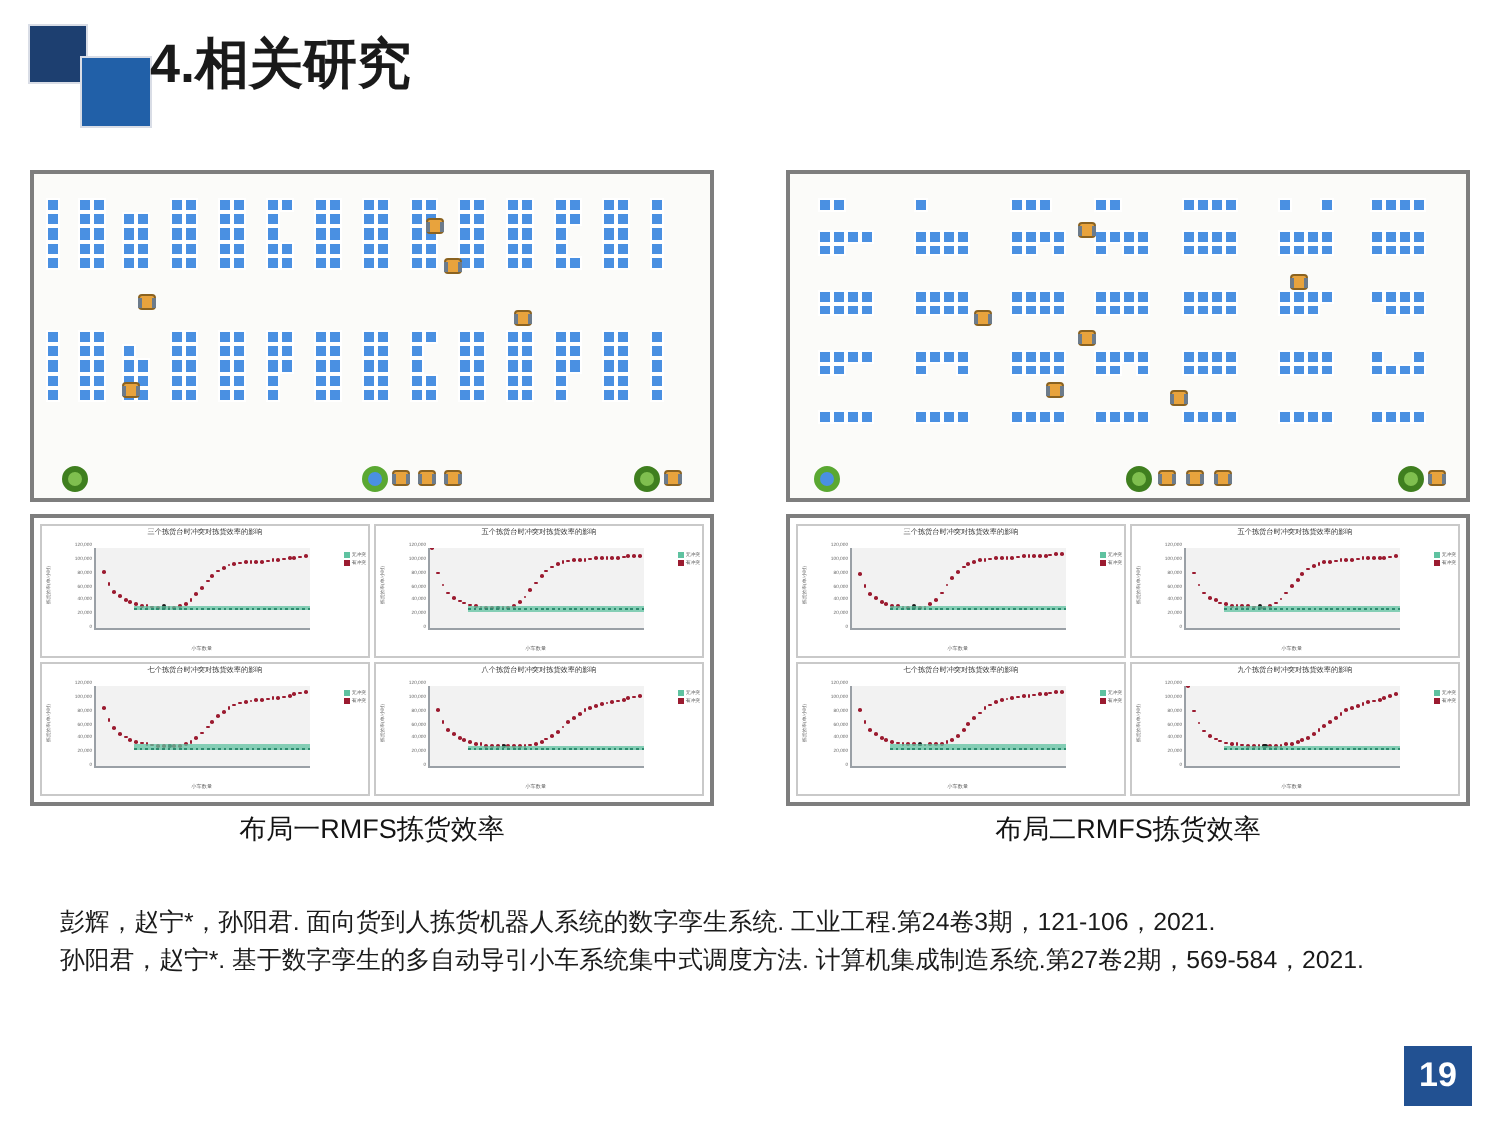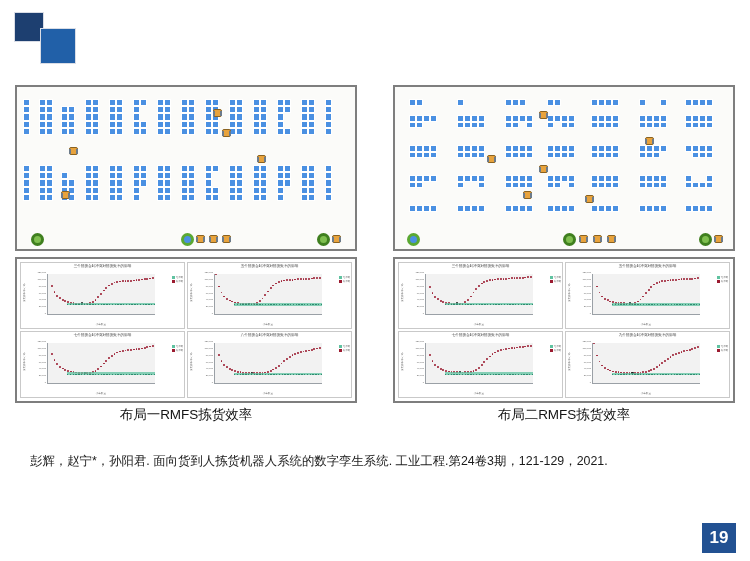--- a/index.html
+++ b/index.html
@@ -134,20 +134,21 @@
 </head>
 <body>
 
 <div class="slide">
 
   <div class="deco">
     <div class="deco-sq sq-a"></div>
     <div class="deco-sq sq-b"></div>
   </div>
 
+  <div class="title-main">4.相关研究</div>
 
   <div class="wh-panel wh-left">
     <div class="wh-inner" id="wh1">
         <div class="cell" style="left: 6px; top: 12px; width: 7.2px; height: 7.2px;"></div>
         <div class="cell" style="left: 6px; top: 19.2px; width: 7.2px; height: 7.2px;"></div>
         <div class="cell" style="left: 6px; top: 26.4px; width: 7.2px; height: 7.2px;"></div>
         <div class="cell" style="left: 6px; top: 33.6px; width: 7.2px; height: 7.2px;"></div>
         <div class="cell" style="left: 6px; top: 40.8px; width: 7.2px; height: 7.2px;"></div>
         <div class="cell" style="left: 22px; top: 12px; width: 7.2px; height: 7.2px;"></div>
         <div class="cell" style="left: 22px; top: 19.2px; width: 7.2px; height: 7.2px;"></div>
@@ -1173,18 +1174,19 @@
             <span>有冲突</span>
           </div>
         </div>
       </div>
     </div>
 
   <div class="caption cap-right">布局二RMFS拣货效率</div>
   <div class="caption cap-left">布局一RMFS拣货效率</div>
 
   <div class="refs">
-    <div class="ref-line">彭辉，赵宁*，孙阳君. 面向货到人拣货机器人系统的数字孪生系统. 工业工程.第24卷3期，121-129，2021.</div>
+    <div class="ref-line">彭辉，赵宁*，孙阳君. 面向货到人拣货机器人系统的数字孪生系统. 工业工程.第24卷3期，121-106，2021.</div>
+    <div class="ref-line">孙阳君，赵宁*. 基于数字孪生的多自动导引小车系统集中式调度方法. 计算机集成制造系统.第27卷2期，569-584，2021.</div>
   </div>
 
   <div class="pagenum">19</div>
 
 </div>
 
 </body></html>

